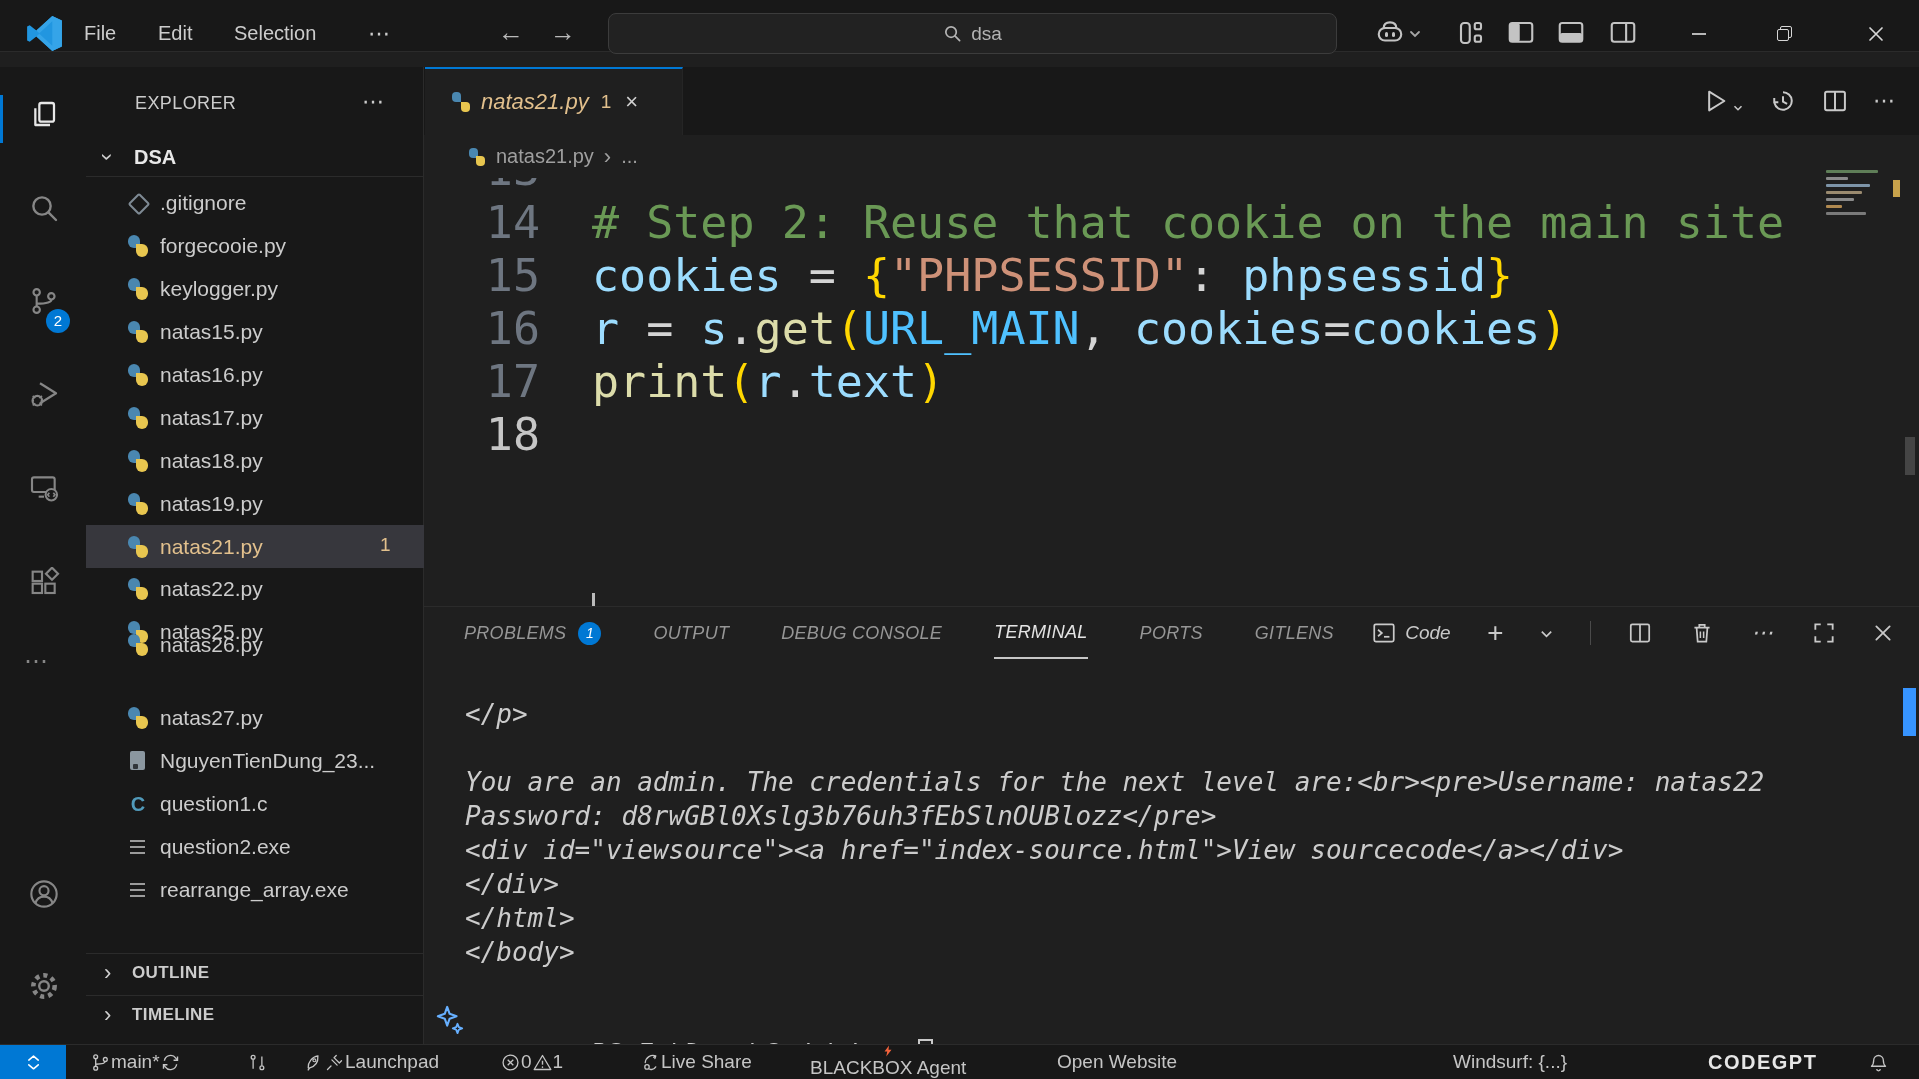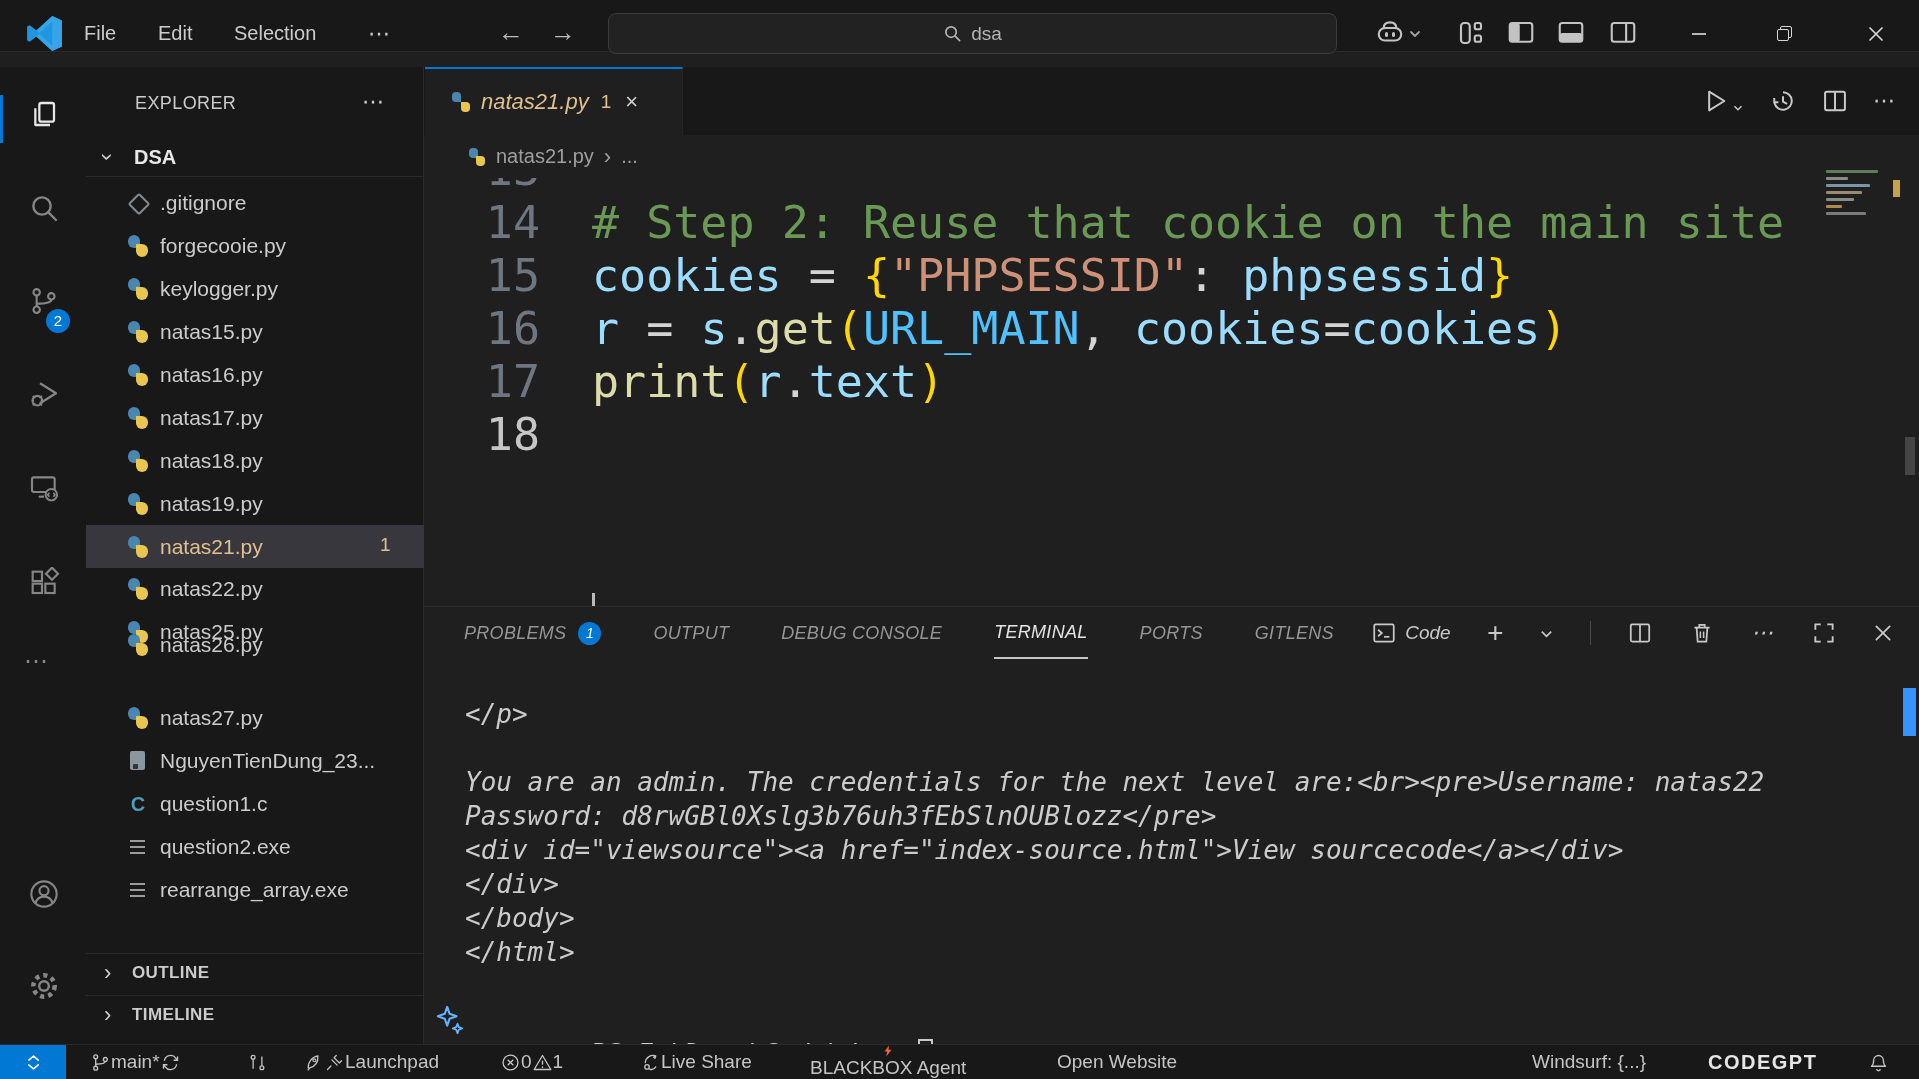--- a/index.html
+++ b/index.html
@@ -116,21 +116,21 @@
   .term-scroll { position:absolute; left:1903px; top:688px; width:13px; height:48px; background:#3794ff; }
 
   
   .statusbar { position:absolute; left:0; top:1044px; width:1919px; height:35px; background:#181818; border-top:1px solid #2b2b2b; font-size:19px; color:#c5c5c5; }
   .sb-item { position:absolute; top:0; height:34px; display:flex; align-items:center; }
   .sb-svg { width:21px; height:21px; color:#c5c5c5; }
   .remote { left:0; width:66px; background:#0078d4; color:#fff; justify-content:center; }
   .remote .sb-svg { color:#fff; }
   .st-branch { left:90px; } .st-graph { left:247px; } .st-launchpad { left:303px; }
   .st-problems { left:500px; } .st-liveshare { left:640px; } .st-blackbox { left:810px;flex-direction:column; }
-  .st-openweb { left:1057px; } .st-windsurf { left:1532px; } .st-codegpt { left:1708px; font-weight:bold; letter-spacing:1.5px; font-size:20px; color:#e6e6e6; }
+  .st-openweb { left:1057px; } .st-windsurf { left:1453px; } .st-codegpt { left:1708px; font-weight:bold; letter-spacing:1.5px; font-size:20px; color:#e6e6e6; }
   .st-bell { left:1868px; }
   .bolt-svg { width:20px; height:22px; }
 </style>
 </head>
 <body>
 
 <div id="app">
 
   <div class="titlebar">
     <svg class="vscode-logo" viewBox="0 0 100 100">
@@ -461,22 +461,22 @@
         </svg>
     </div>
 
     <div class="term">
       <div class="trow">&lt;/p&gt;</div>
       <div class="trow"></div>
       <div class="trow">You are an admin. The credentials for the next level are:&lt;br&gt;&lt;pre&gt;Username: natas22</div>
       <div class="trow">Password: d8rwGBl0Xslg3b76uh3fEbSlnOUBlozz&lt;/pre&gt;</div>
       <div class="trow">&lt;div id="viewsource"&gt;&lt;a href="index-source.html"&gt;View sourcecode&lt;/a&gt;&lt;/div&gt;</div>
       <div class="trow">&lt;/div&gt;</div>
+      <div class="trow">&lt;/html&gt;</div>
       <div class="trow">&lt;/body&gt;</div>
-      <div class="trow">&lt;/html&gt;</div>
       <div class="trow"></div>
       <div class="prompt-row">
         <svg class="sparkle" viewBox="0 0 32 32">
           <path d="M13 2l2.6 7.4L23 12l-7.4 2.6L13 22l-2.6-7.4L3 12l7.4-2.6z" fill="none" stroke="currentColor" stroke-width="2.2" stroke-linejoin="round"></path>
           <path d="M24 20l1.4 3.6L29 25l-3.6 1.4L24 30l-1.4-3.6L19 25l3.6-1.4z" fill="none" stroke="currentColor" stroke-width="2" stroke-linejoin="round"></path>
         </svg><span>PS E:\Dung\Code\dsa&gt;</span><span class="term-cursor"></span>
       </div>
     </div>
   </div>
   <div class="term-scroll"></div>

